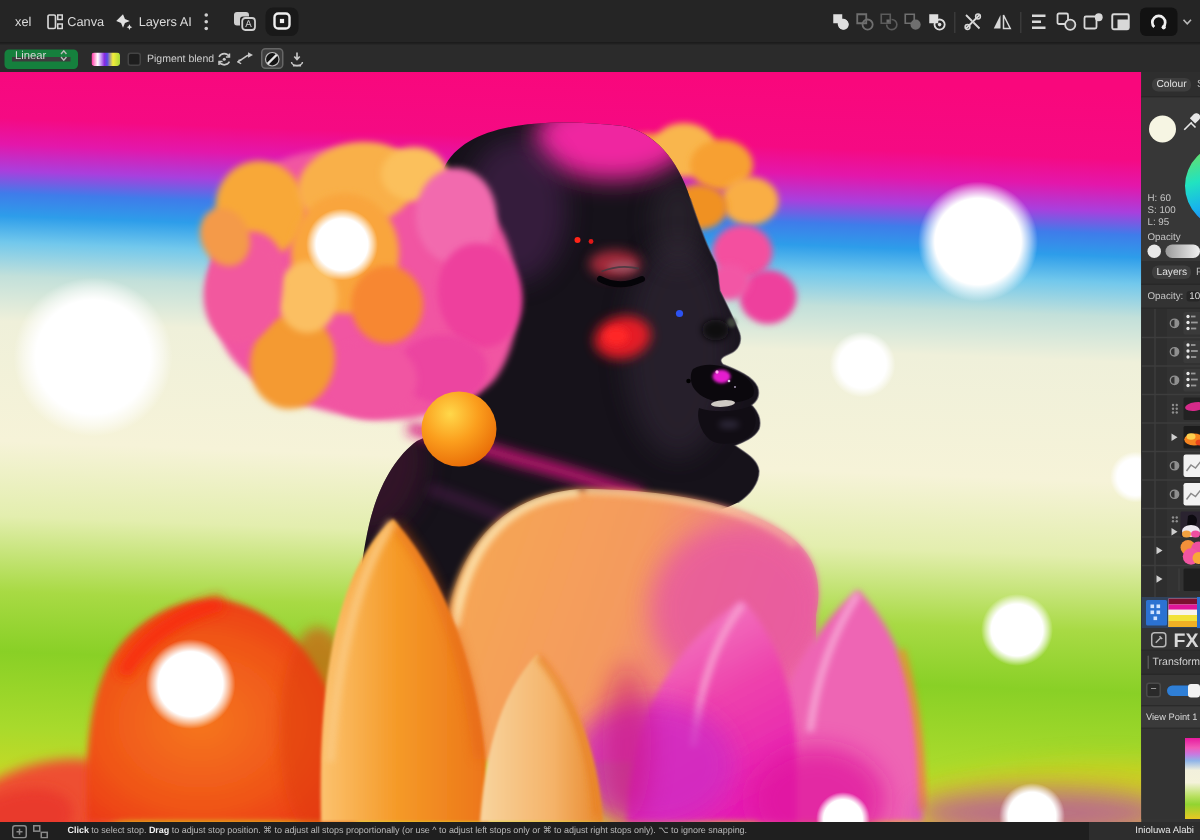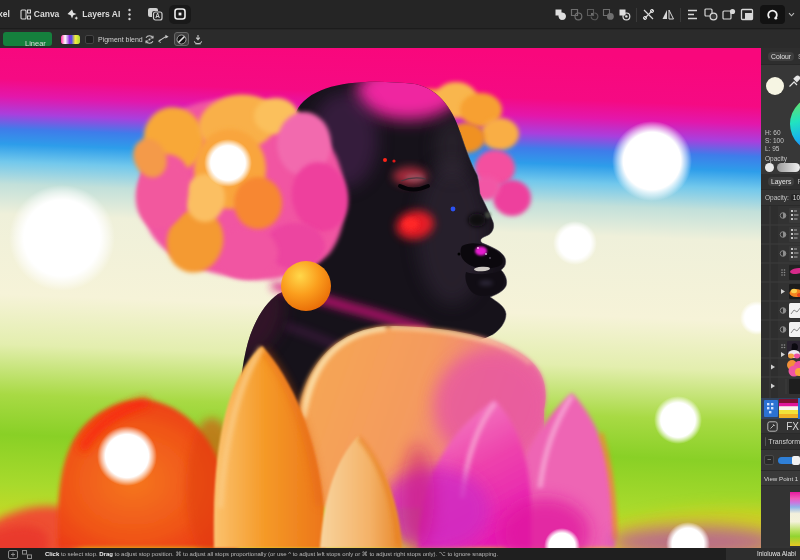--- a/index.html
+++ b/index.html
@@ -13,21 +13,21 @@
 .row{display:flex;align-items:center;height:100%;}
 .seph{width:1px;height:14px;background:#3a3a3a;margin:0 5px;}
 .pill{background:#3e3e3e;border-radius:4px;padding:1px 3px;color:#e2e2e2;font-size:6.8px;white-space:nowrap;}
 .phead{height:17px;background:#2e2e2e;display:flex;align-items:center;border-bottom:1px solid #282828;position:relative;}
 .handle{width:2px;height:9px;background:#555;margin:0 3px 0 4px;border-radius:1px;}
 .small{font-size:6.5px;color:#c6c6c6;}
 </style></head>
 <body>
 
 <div id="topbar">
- <div class="row" style="padding-left:0;font-weight:bold;">
+ <div class="row" style="padding-left:12px;">
   <span class="tbtxt" style="margin-left:-2px;">xel</span>
   <svg width="11" height="11" viewBox="0 0 11 11" style="margin-left:10px;">
     <rect x="1" y="1" width="5" height="9" rx="1" fill="none" stroke="#d8d8d8" stroke-width="1.1"></rect>
     <rect x="7.5" y="1" width="3" height="3" fill="none" stroke="#d8d8d8" stroke-width="1"></rect>
     <rect x="7.5" y="7" width="3" height="3" fill="none" stroke="#d8d8d8" stroke-width="1"></rect>
   </svg>
   <span class="tbtxt" style="margin-left:3px;">Canva</span>
   <svg width="13" height="13" viewBox="0 0 13 13" style="margin-left:7px;">
     <path d="M6 1.5 L7.3 4.7 L10.5 6 L7.3 7.3 L6 10.5 L4.7 7.3 L1.5 6 Z" fill="#e0e0e0"></path>
     <path d="M10.3 8.2 L10.9 9.5 L12.2 10.1 L10.9 10.7 L10.3 12 L9.7 10.7 L8.4 10.1 L9.7 9.5 Z" fill="#e0e0e0"></path>
@@ -106,21 +106,21 @@
         </svg>
   </div>
   <svg width="7" height="5" viewBox="0 0 7 5" style="margin:0 5px 0 3px;">
         <path d="M1 1.2 L3.5 3.8 L6 1.2" fill="none" stroke="#b9b9b9" stroke-width="1.1"></path>
       </svg>
  </div>
 </div>
 
 <div id="ctxbar">
  <div class="row">
-  <div style="width:49px;height:13px;background:#3c3c3c;border:7px solid #15803d;border-radius:3px;margin-left:3px;display:flex;align-items:flex-start;color:#d8d8d8;font-size:7.5px;padding:0 15px;">
+  <div style="width:49px;height:13px;background:#3c3c3c;border:5px solid #15803d;border-radius:3px;margin-left:3px;display:flex;align-items:flex-end;color:#d8d8d8;font-size:7.5px;padding:0 2px;">
     <span style="flex:1;">Linear</span>
     <svg width="5" height="8" viewBox="0 0 5 8">
           <path d="M0.7 3 L2.5 0.8 L4.3 3 M0.7 5 L2.5 7.2 L4.3 5" fill="none" stroke="#bbb" stroke-width="0.9"></path>
         </svg>
   </div>
   <svg width="19" height="9" viewBox="0 0 19 9" style="margin-left:9px;border-radius:2px;">
     <defs>
           <linearGradient id="gsw" x1="0" y1="0" x2="1" y2="0">
       <stop offset="0" stop-color="#ff30a2"></stop>
             <stop offset="0.22" stop-color="#ffffff"></stop>
@@ -516,21 +516,21 @@
       <rect x="37" y="192" width="2" height="21" fill="#2b72d2"></rect>
     </g>
   </svg>
  </div>
 
  <div style="height:15px;background:#333;display:flex;align-items:center;border-bottom:1px solid #2a2a2a;position:relative;">
   <svg width="11" height="11" viewBox="0 0 11 11" style="margin-left:6px;">
         <rect x="0.8" y="0.8" width="9.4" height="9.4" rx="2" fill="none" stroke="#b8b8b8" stroke-width="1"></rect>
         <path d="M3.5 7.5 L7 4 M6 3.2 l1.8 1.8" stroke="#b8b8b8" stroke-width="1"></path>
       </svg>
-  <span style="position:absolute;right:1px;color:#d8d8d8;font-size:10px;font-weight:normal;">FX</span>
+  <span style="position:absolute;right:1px;color:#d8d8d8;font-size:13px;font-weight:bold;">FX</span>
  </div>
 
  <div class="phead" style="height:16px;">
   <div class="handle"></div>
   <span style="color:#d2d2d2;font-size:7px;">Transform</span>
  </div>
  <div style="height:21px;background:#363636;display:flex;align-items:center;border-bottom:1px solid #2a2a2a;">
   <div style="width:10px;height:10px;background:#2a2a2a;border:1px solid #4a4a4a;border-radius:2px;margin-left:3px;color:#bbb;font-size:7px;line-height:8px;text-align:center;">−</div>
   <div style="position:relative;width:21px;height:7px;background:#1f3550;border-radius:3.5px;margin-left:4px;">
    <div style="position:absolute;left:0;top:0;width:18px;height:7px;background:#2f7fd6;border-radius:3.5px;"></div>

